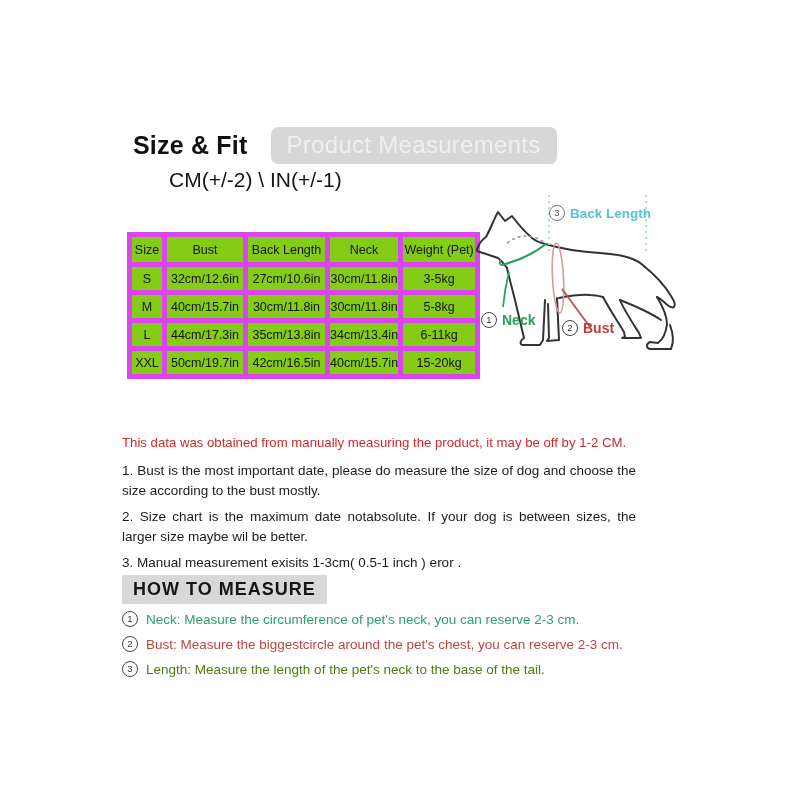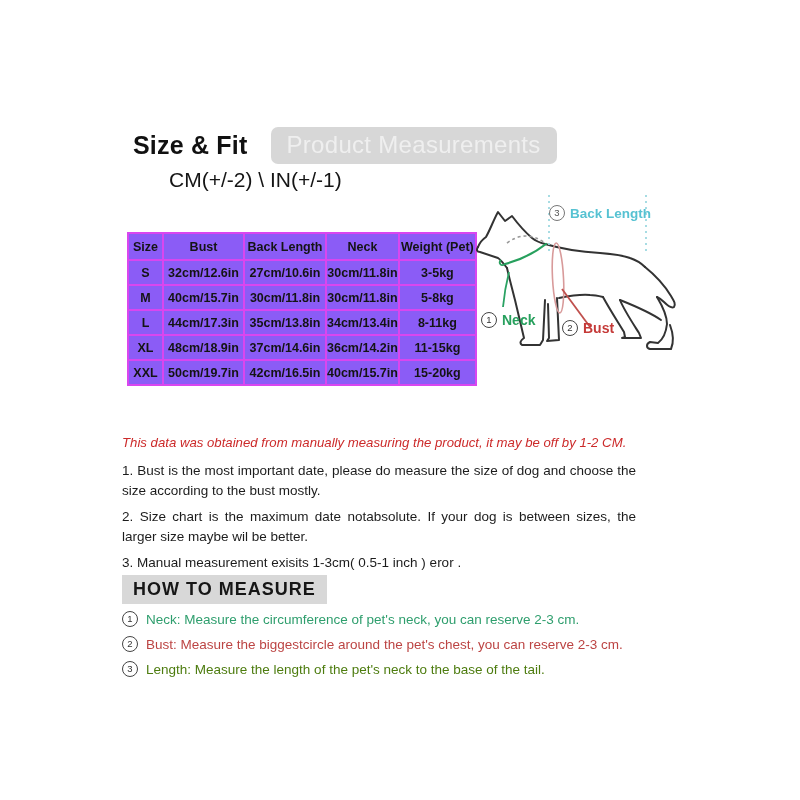--- a/index.html
+++ b/index.html
@@ -7,21 +7,21 @@
         font-family:"Liberation Sans","DejaVu Sans",sans-serif;color:#1a1a1a;}
 
   
   .header{position:absolute;left:133px;top:127px;display:flex;align-items:center;gap:23px;}
   .title{font-size:25px;font-weight:bold;color:#111;letter-spacing:.2px;}
   .badge{background:#d7d7d7;color:#efefef;font-size:24px;padding:4px 16px 5px;border-radius:7px;letter-spacing:.3px;}
   .units{position:absolute;left:133px;top:168px;font-size:21px;color:#151515;margin-left:36px;}
 
   
   .size-table{position:absolute;left:127px;top:232px;border-collapse:collapse;font-size:12.5px;color:#141414;}
-  .size-table th,.size-table td{border:2px solid #d946ef;text-align:center;padding:0;font-weight:bold;background:#8b5cf6;}
+  .size-table th,.size-table td{border:5px solid #d946ef;text-align:center;padding:0;font-weight:normal;background:#84cc16;}
   .size-table th{height:25px;}
   .size-table td{height:23px;}
 
   
   .diagram{position:absolute;left:462px;top:192px;width:232px;height:166px;}
   .diagram svg{position:absolute;left:0;top:0;}
   .diagram-label{position:absolute;display:flex;align-items:center;gap:5px;font-weight:bold;white-space:nowrap;}
   .lbl-backlength{left:87px;top:13px;font-size:13.5px;}
   .lbl-neck{left:19px;top:120px;font-size:14px;}
   .lbl-bust{left:100px;top:128px;font-size:14px;}
@@ -81,28 +81,21 @@
       <td>40cm/15.7in</td>
       <td>30cm/11.8in</td>
       <td>30cm/11.8in</td>
       <td>5-8kg</td>
     </tr>
     <tr>
       <td>L</td>
       <td>44cm/17.3in</td>
       <td>35cm/13.8in</td>
       <td>34cm/13.4in</td>
-      <td>8-11kg</td>
-    </tr>
-    <tr>
-      <td>XL</td>
-      <td>48cm/18.9in</td>
-      <td>37cm/14.6in</td>
-      <td>36cm/14.2in</td>
-      <td>11-15kg</td>
+      <td>6-11kg</td>
     </tr>
     <tr>
       <td>XXL</td>
       <td>50cm/19.7in</td>
       <td>42cm/16.5in</td>
       <td>40cm/15.7in</td>
       <td>15-20kg</td>
     </tr>
   </tbody>
     </table>
@@ -138,21 +131,21 @@
       <span class="circle-num">1</span>
       <span style="color: rgb(39, 160, 93);">Neck</span>
     </div>
     <div class="diagram-label lbl-bust">
       <span class="circle-num">2</span>
       <span style="color: rgb(197, 58, 56);">Bust</span>
     </div>
   </div>
 
   <div class="notes">
-    <p class="disclaimer" style="color: rgb(204, 42, 42); font-style: italic;">This data was obtained from manually measuring the product, it may be off by 1-2 CM.</p>
+    <p class="disclaimer" style="color: rgb(204, 42, 42);">This data was obtained from manually measuring the product, it may be off by 1-2 CM.</p>
     <p class="note">1. Bust is the most important date, please do measure the size of dog and choose the size according to the bust mostly.</p>
     <p class="note">2. Size chart is the maximum date notabsolute. If your dog is between sizes, the larger size maybe wil be better.</p>
     <p class="note">3. Manual measurement exisits 1-3cm( 0.5-1 inch ) eror .</p>
   </div>
 
   <div class="htm-heading">HOW TO MEASURE</div>
 
   <div class="measure-list">
     <div class="measure-row">
       <span class="circle-num">1</span>

